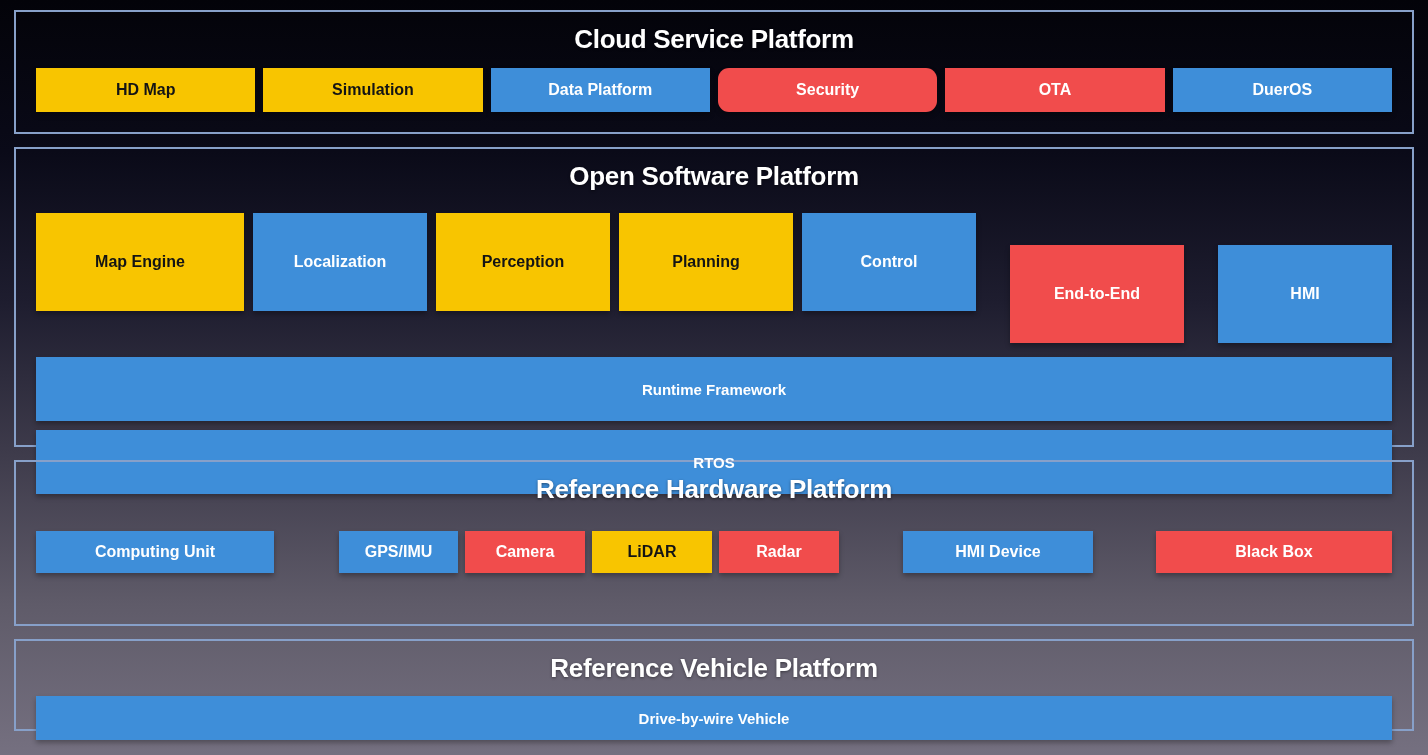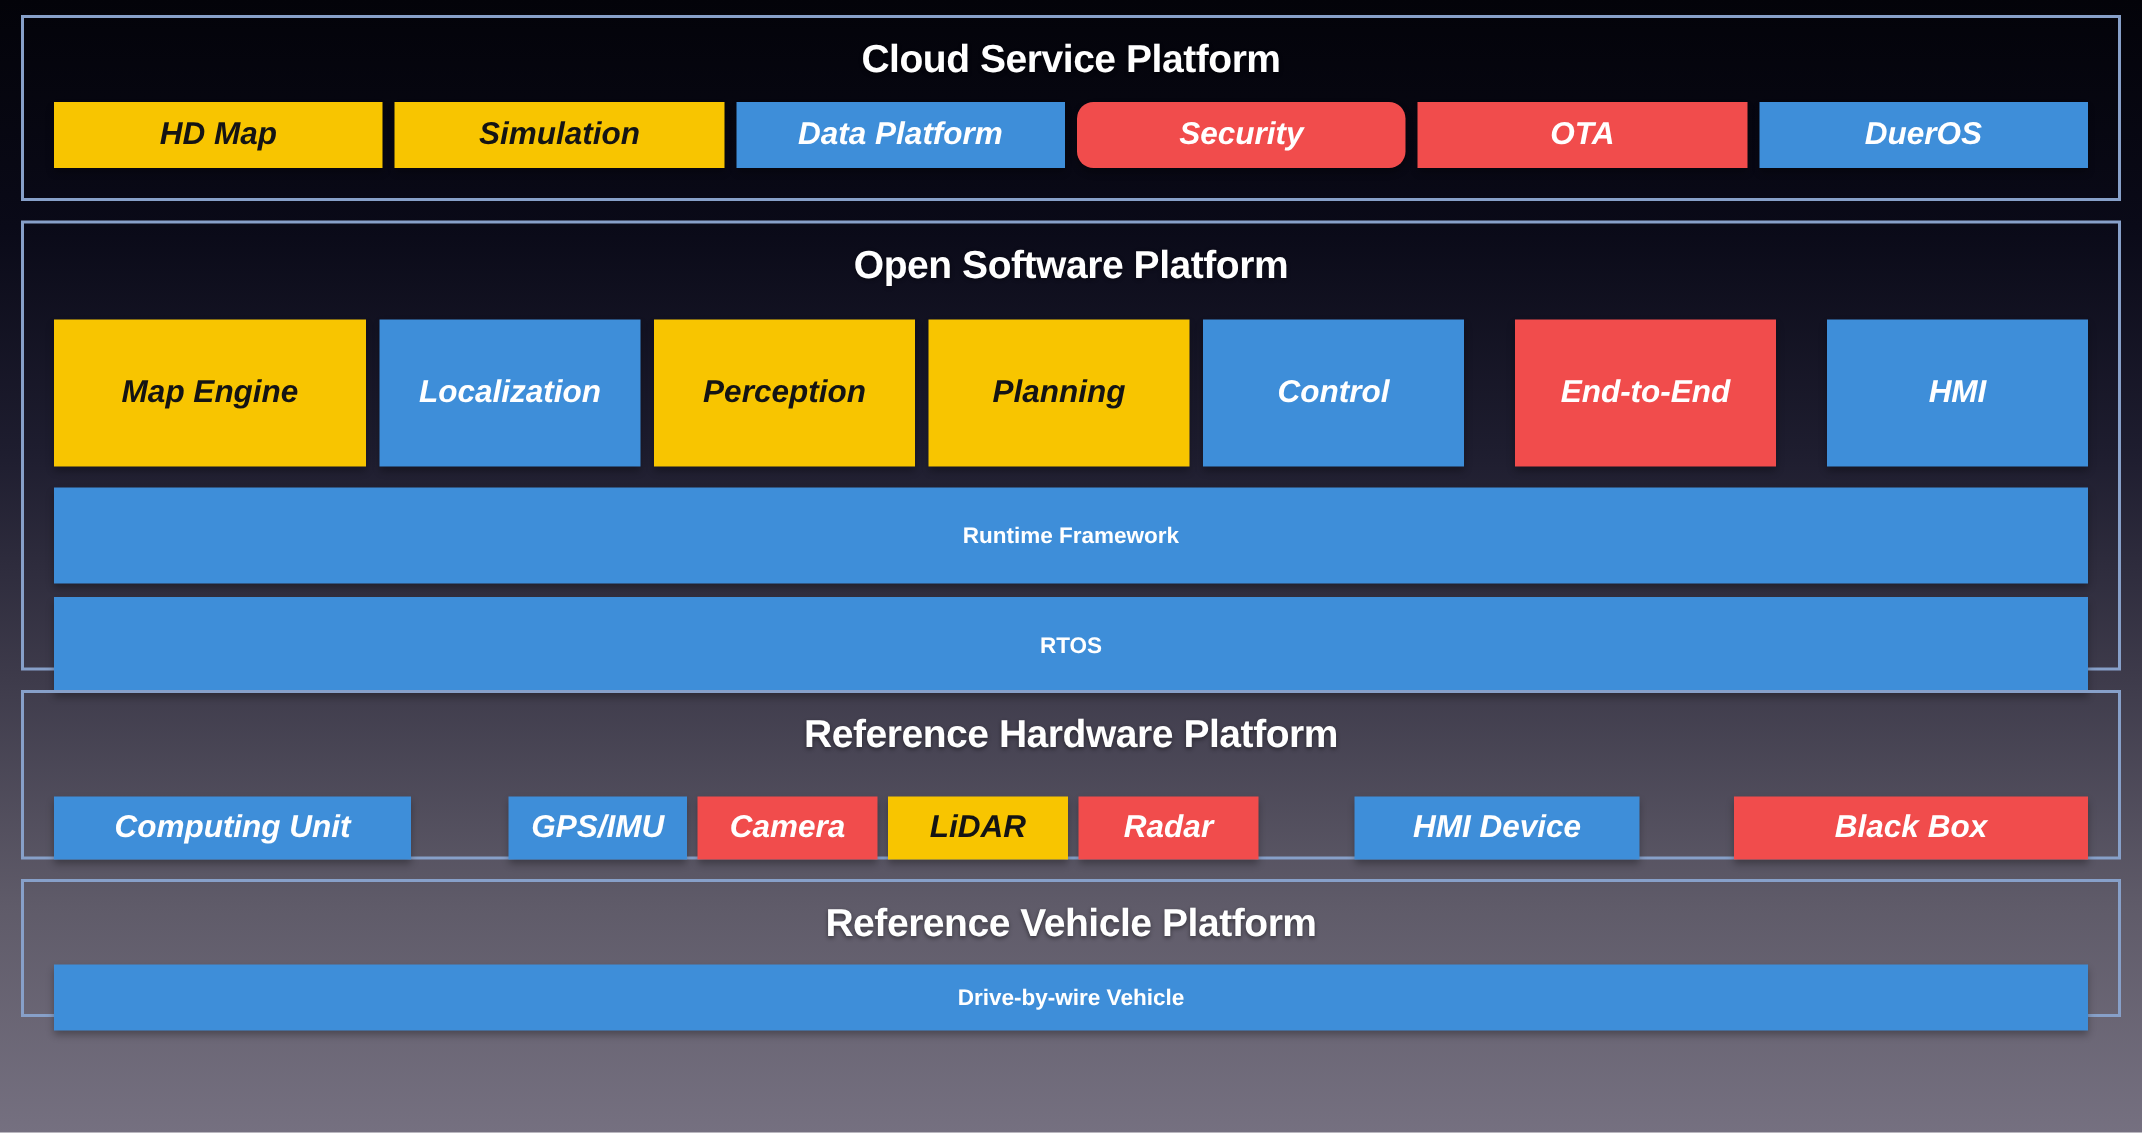--- a/index.html
+++ b/index.html
@@ -23,54 +23,53 @@
     padding: 10px 14px 0 14px;
   }
   .panel {
     border: 2px solid var(--border);
     width: 1400px;
     margin-bottom: 13px;
     padding: 12px 20px 0 20px;
   }
   .panel-cloud    { height: 124px; }
   .panel-software { height: 300px; }
-  .panel-hardware { height: 113px; }
+  .panel-hardware { height: 166px; }
   .panel-vehicle  { height: 92px; }
   .panel-title {
     margin: 0;
     height: 30px;
     line-height: 30px;
     text-align: center;
     color: var(--title-text);
     font-size: 26px;
     font-weight: 700;
     letter-spacing: -0.3px;
     text-shadow: 0 1px 3px rgba(0,0,0,0.45);
   }
   .row { display: flex; }
   .row-cloud   { margin-top: 14px; gap: 8px; }
   .row-modules { margin-top: 22px; gap: 9px; }
   .row-hw      { margin-top: 27px; gap: 7px; }
   .box {
     display: flex;
     align-items: center;
     justify-content: center;
-    font-size: 21px;
+    font-size: 16px;
     font-weight: 700;
     text-align: center;
     box-shadow: 0 3px 5px rgba(0,0,0,0.30);
     flex: 0 0 auto;
-    font-style: italic;
   }
   .row-cloud .box { flex: 1 1 0; height: 44px; }
   .row-modules .box { height: 98px; }
   .row-hw .box { height: 42px; }
   .m-map-engine { width: 208px; }
   .m-std        { width: 174px; }
-  .m-sep        { margin-left: 25px; }
+  .m-sep        { margin-left: 25px; margin-top: 32px; }
   .h-computing  { width: 238px; }
   .h-gps        { width: 119px; margin-left: 58px; }
   .h-camera     { width: 120px; }
   .h-lidar      { width: 120px; }
   .h-radar      { width: 120px; }
   .h-hmi-device { width: 190px; margin-left: 57px; }
   .h-black-box  { width: 236px; margin-left: 56px; }
   .bar {
     width: 1356px;
     height: 64px;

